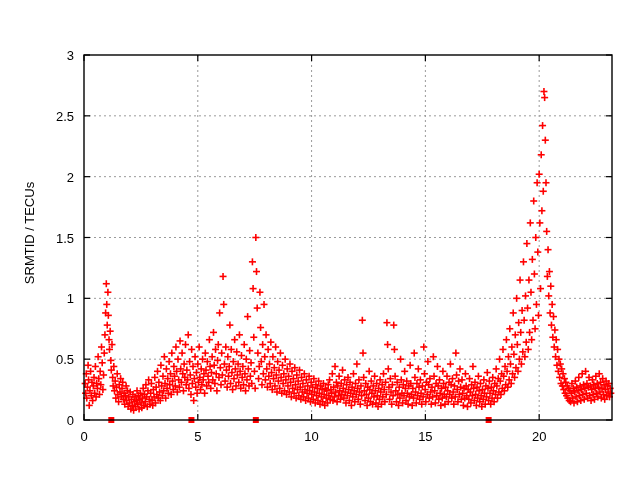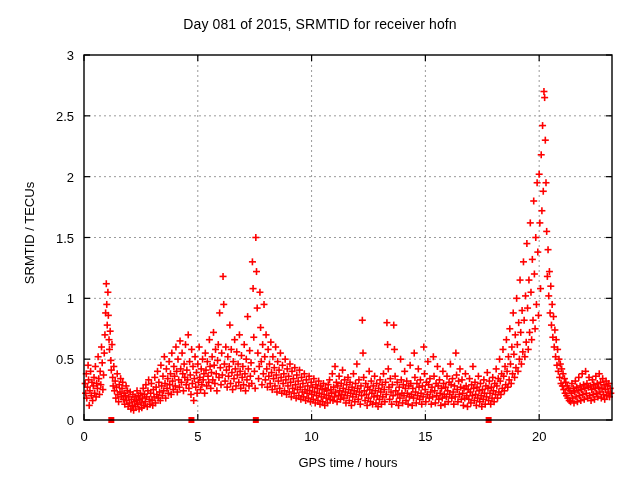--- a/index.html
+++ b/index.html
@@ -63,21 +63,20 @@
     font-family: "Liberation Sans", sans-serif;
     font-size: 13px;
     fill: #000000;
   }
 </style>
 </head>
 <body>
 
 <div id="plot-root">
 
-  <div id="chart-title">Day 081 of 2015, SRMTID for receiver hofn</div>
 
   <div id="y-axis-label">SRMTID / TECUs</div>
 
   <svg id="plot-svg" width="640" height="480">
     <g id="grid-layer">
         <line x1="84" y1="359.1666666666667" x2="612" y2="359.1666666666667" stroke="#9a9a9a" stroke-width="1" stroke-dasharray="2,3"></line>
         <line x1="84" y1="298.33333333333337" x2="612" y2="298.33333333333337" stroke="#9a9a9a" stroke-width="1" stroke-dasharray="2,3"></line>
         <line x1="84" y1="237.5" x2="612" y2="237.5" stroke="#9a9a9a" stroke-width="1" stroke-dasharray="2,3"></line>
         <line x1="84" y1="176.66666666666669" x2="612" y2="176.66666666666669" stroke="#9a9a9a" stroke-width="1" stroke-dasharray="2,3"></line>
         <line x1="84" y1="115.83333333333331" x2="612" y2="115.83333333333331" stroke="#9a9a9a" stroke-width="1" stroke-dasharray="2,3"></line>
@@ -3224,15 +3223,14 @@
         <text x="311.58620689655174" y="441" text-anchor="middle" class="tick-text">10</text>
         <line x1="425.3793103448276" y1="420" x2="425.3793103448276" y2="414" stroke="#000000" stroke-width="1.2"></line>
         <line x1="425.3793103448276" y1="55" x2="425.3793103448276" y2="61" stroke="#000000" stroke-width="1.2"></line>
         <text x="425.3793103448276" y="441" text-anchor="middle" class="tick-text">15</text>
         <line x1="539.1724137931035" y1="420" x2="539.1724137931035" y2="414" stroke="#000000" stroke-width="1.2"></line>
         <line x1="539.1724137931035" y1="55" x2="539.1724137931035" y2="61" stroke="#000000" stroke-width="1.2"></line>
         <text x="539.1724137931035" y="441" text-anchor="middle" class="tick-text">20</text>
       </g>
   </svg>
 
-  <div id="x-axis-label">GPS time / hours</div>
 
 </div>
 
 </body></html>

